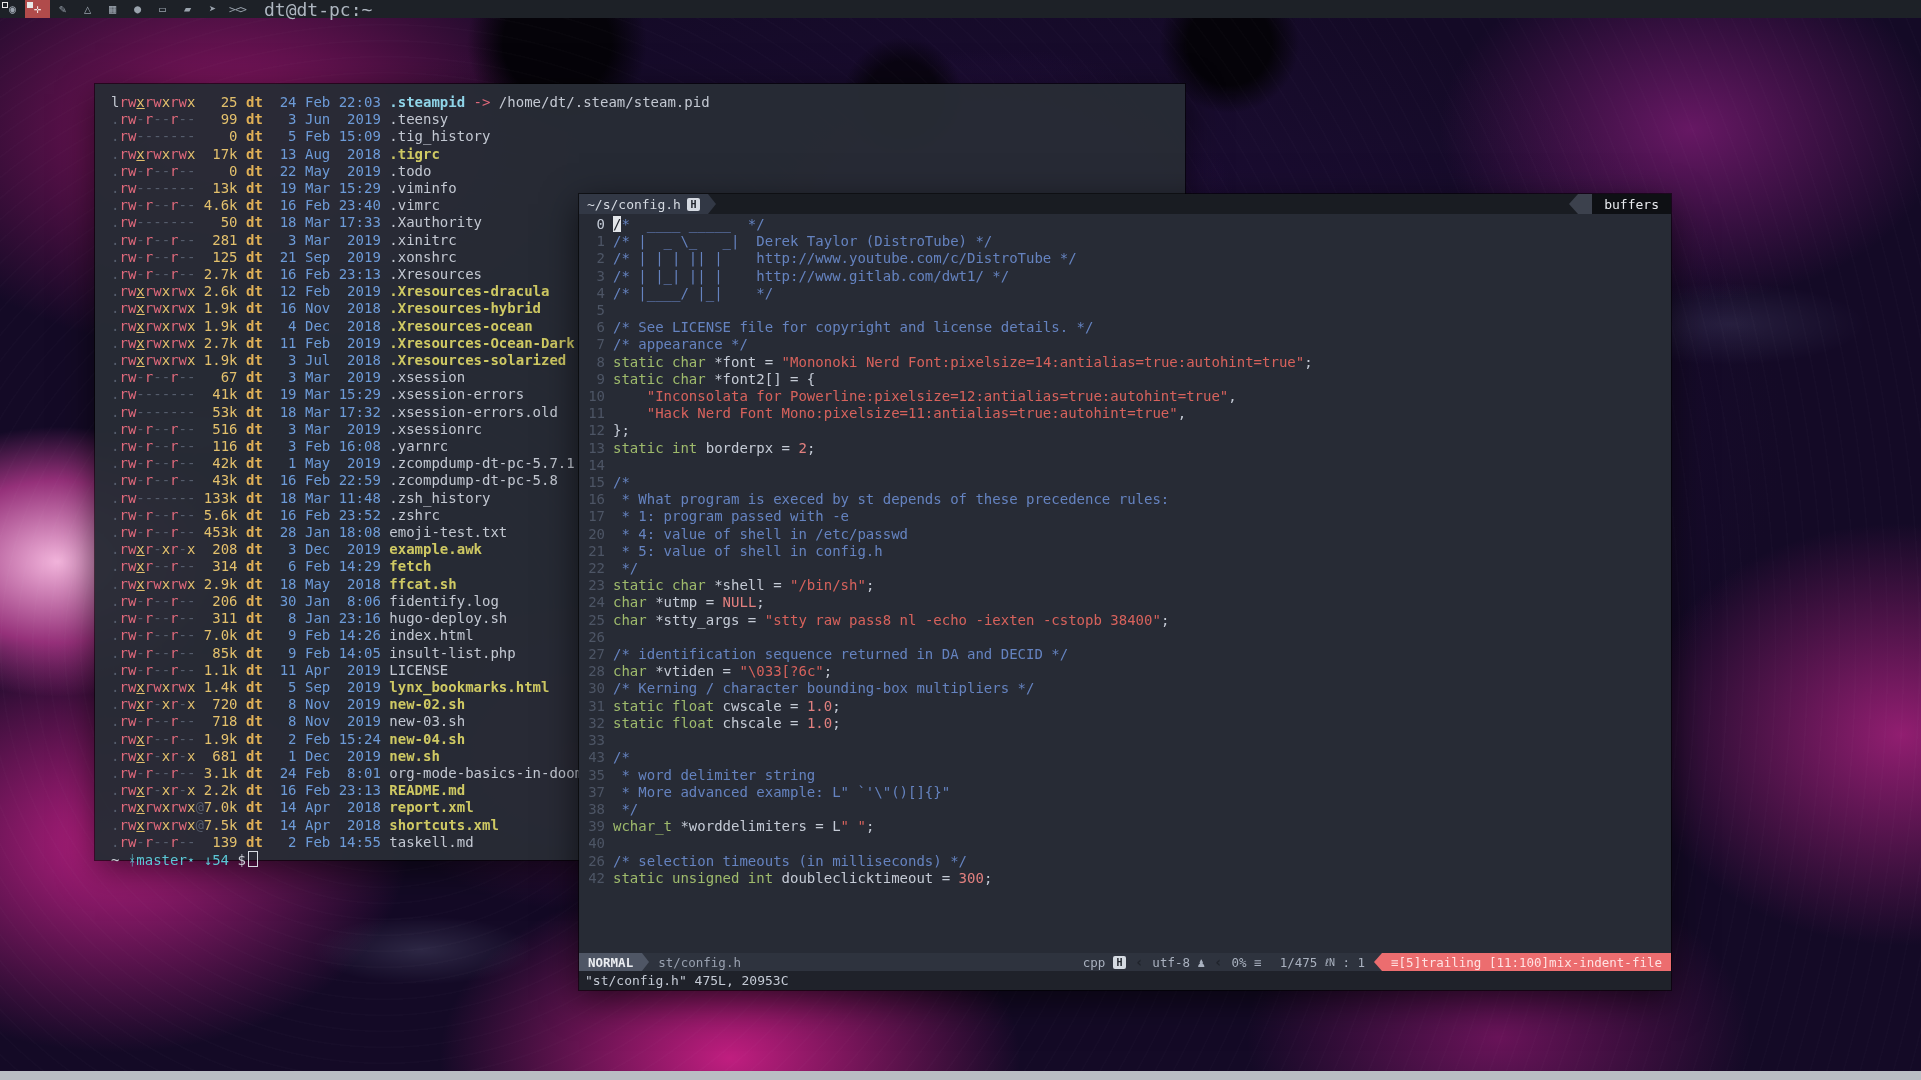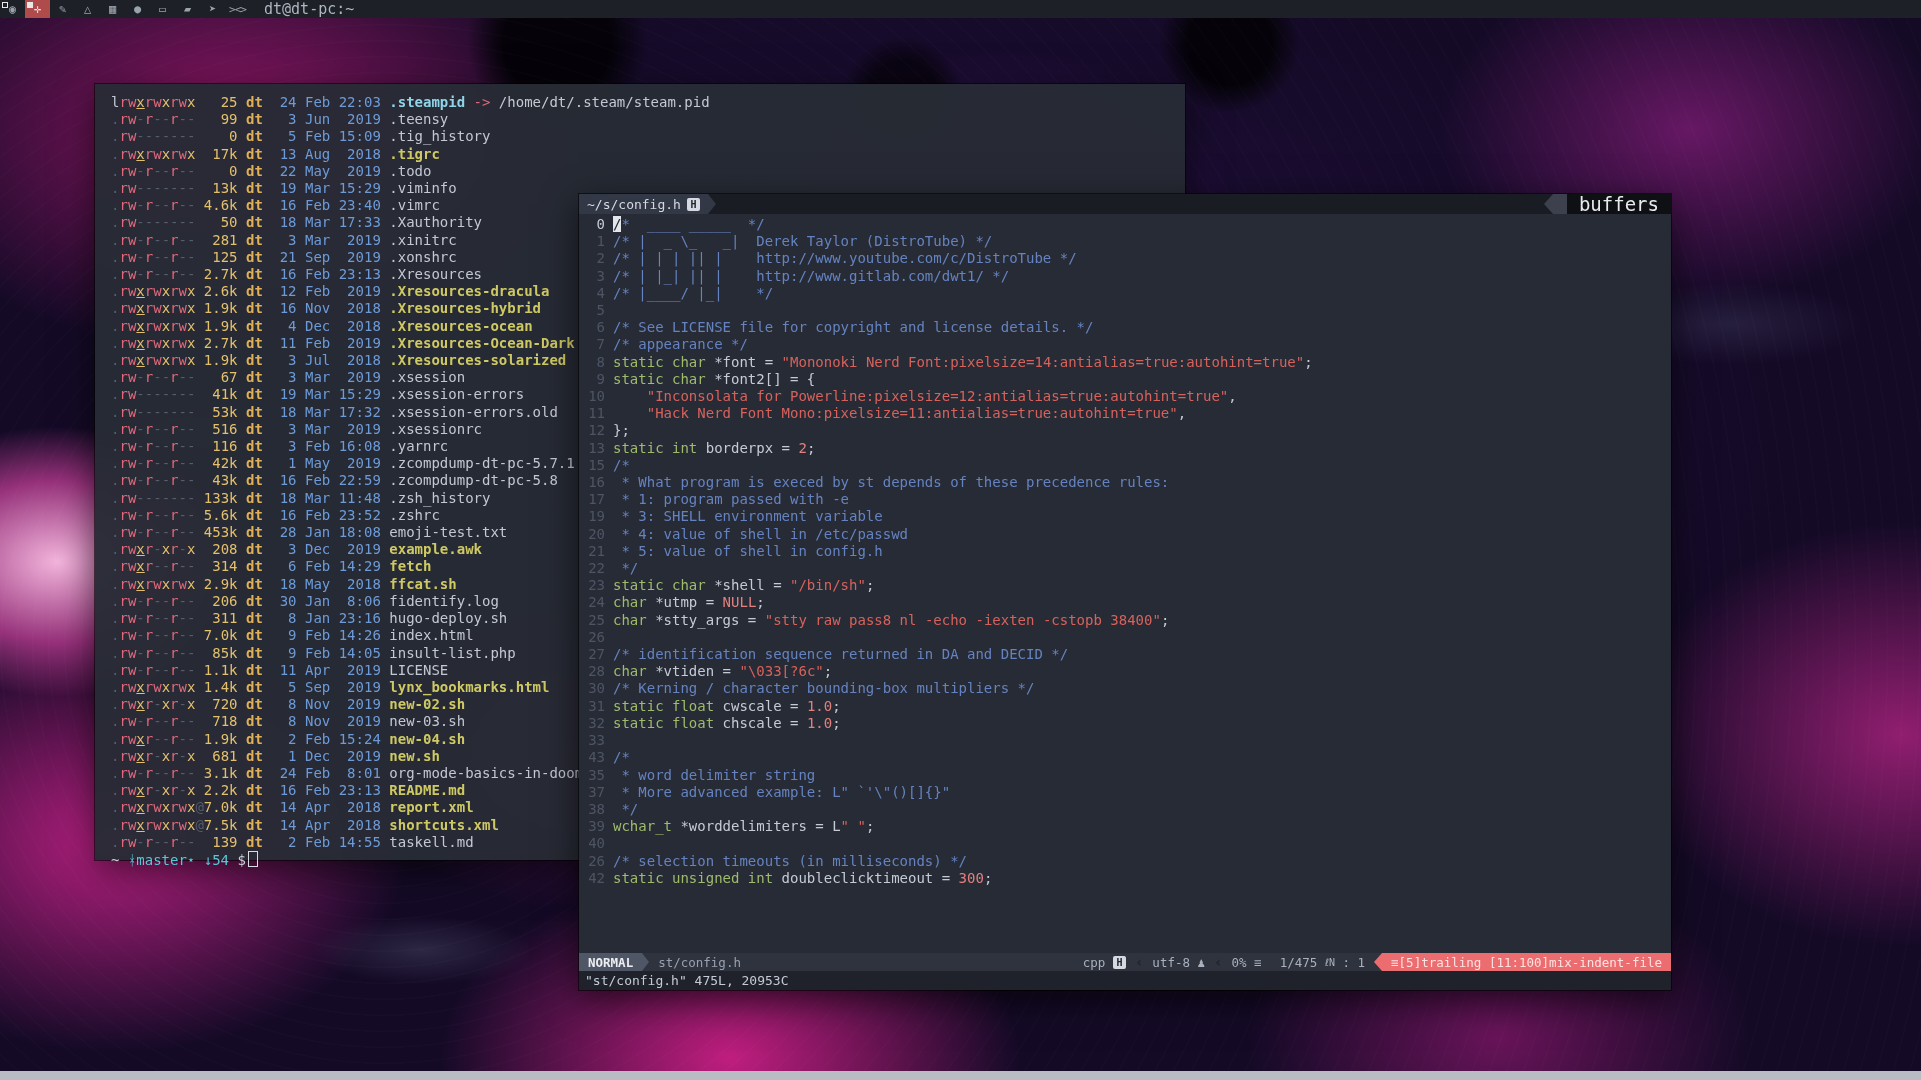--- a/index.html
+++ b/index.html
@@ -35,21 +35,21 @@
 
   
   .topbar{position:absolute;left:0;top:0;width:100%;height:18px;background:#1d2127;z-index:10;
           display:flex;align-items:center;gap:0;color:#9aa3ad;}
   .topbar .ic{width:25px;height:18px;display:flex;align-items:center;justify-content:center;
               font-size:12px;position:relative;cursor:pointer;}
   .topbar .ic.active{background:#b04b4b;color:#f2e7e7;}
   .topbar .ic .sq{position:absolute;left:2px;top:2px;width:4px;height:4px;border:1px solid #e8e8e8;}
   .topbar .ic.active .sq{background:#e8e8e8;}
   .topbar .codeglyph{font-size:11px;letter-spacing:-1px;}
-  .topbar .title{margin-left:14px;font-size:15px;color:#aeb6c0;}
+  .topbar .title{margin-left:14px;font-size:18px;color:#aeb6c0;}
 
   
   .win{position:absolute;box-shadow:0 0 0 1px rgba(0,0,0,.55), 0 10px 34px rgba(0,0,0,.6);}
 
   
   .term{left:95px;top:84px;width:1090px;height:776px;background:rgba(39,43,53,.97);z-index:20;
         padding:10px 0 0 16px;box-sizing:border-box;font-size:14px;line-height:17.2px;color:#c3c8d2;}
   .trow{white-space:pre;}
   .pdim{color:#555c6c;} .prw{color:#e0697b;} .pl{color:#c3c8d2;}
   .px{color:#e3c06c;} .pxu{text-decoration:underline;}
@@ -63,21 +63,21 @@
   
   .vim{left:579px;top:194px;width:1092px;height:796px;background:#272b35;z-index:30;display:flex;flex-direction:column;}
   .tabline{height:20px;background:#191c22;display:flex;align-items:stretch;font-size:13px;flex:0 0 auto;}
   .tab{background:#323845;color:#d5dae2;display:flex;align-items:center;padding:0 8px;gap:6px;cursor:pointer;}
   .tab-arrow{width:0;height:0;border-top:10px solid transparent;border-bottom:10px solid transparent;border-left:8px solid #323845;}
   .hicon{display:inline-flex;align-items:center;justify-content:center;width:13px;height:13px;background:#d5dae2;
          color:#20242c;font-size:10px;font-weight:bold;border-radius:2px;}
   .tabfill{flex:1;}
   .buf-wedge{width:0;height:0;border-top:10px solid transparent;border-bottom:10px solid transparent;border-right:9px solid #3c414d;}
   .buf-wedge2{width:14px;background:#3c414d;}
-  .buffers{background:#0e1014;color:#e8eaee;display:flex;align-items:center;padding:0 12px;font-size:19px;cursor:pointer;}
+  .buffers{background:#0e1014;color:#e8eaee;display:flex;align-items:center;padding:0 12px;font-size:13px;cursor:pointer;}
 
   .code{flex:1;overflow:hidden;font-size:14px;line-height:17.2px;padding-top:2px;}
   .cline{white-space:pre;display:flex;}
   .gut{width:26px;flex:0 0 auto;text-align:right;padding-right:8px;color:#4d5565;}
   .gut.cur{color:#c3cad6;}
   .ctext{white-space:pre;}
   .cm{color:#6583c0;} .kw{color:#9fbb6c;} .st{color:#d7625c;} .nm{color:#e2807f;} .pn{color:#c5cbd6;}
   .curblk{background:#e3e6ea;color:#20242c;}
 
   
@@ -210,24 +210,24 @@
       <div class="cline"><span class="gut">4</span><span class="ctext"><span class="cm">/* |____/ |_|    */</span></span></div>
       <div class="cline"><span class="gut">5</span><span class="ctext"></span></div>
       <div class="cline"><span class="gut">6</span><span class="ctext"><span class="cm">/* See LICENSE file for copyright and license details. */</span></span></div>
       <div class="cline"><span class="gut">7</span><span class="ctext"><span class="cm">/* appearance */</span></span></div>
       <div class="cline"><span class="gut">8</span><span class="ctext"><span class="kw">static char </span><span class="pn">*font = </span><span class="st">"Mononoki Nerd Font:pixelsize=14:antialias=true:autohint=true"</span><span class="pn">;</span></span></div>
       <div class="cline"><span class="gut">9</span><span class="ctext"><span class="kw">static char </span><span class="pn">*font2[] = {</span></span></div>
       <div class="cline"><span class="gut">10</span><span class="ctext"><span class="pn">    </span><span class="st">"Inconsolata for Powerline:pixelsize=12:antialias=true:autohint=true"</span><span class="pn">,</span></span></div>
       <div class="cline"><span class="gut">11</span><span class="ctext"><span class="pn">    </span><span class="st">"Hack Nerd Font Mono:pixelsize=11:antialias=true:autohint=true"</span><span class="pn">,</span></span></div>
       <div class="cline"><span class="gut">12</span><span class="ctext"><span class="pn">};</span></span></div>
       <div class="cline"><span class="gut">13</span><span class="ctext"><span class="kw">static int </span><span class="pn">borderpx = </span><span class="nm">2</span><span class="pn">;</span></span></div>
+      <div class="cline"><span class="gut">14</span><span class="ctext"></span></div>
       <div class="cline"><span class="gut">15</span><span class="ctext"><span class="cm">/*</span></span></div>
       <div class="cline"><span class="gut">16</span><span class="ctext"><span class="cm"> * What program is execed by st depends of these precedence rules:</span></span></div>
       <div class="cline"><span class="gut">17</span><span class="ctext"><span class="cm"> * 1: program passed with -e</span></span></div>
-      <div class="cline"><span class="gut">19</span><span class="ctext"><span class="cm"> * 3: SHELL environment variable</span></span></div>
       <div class="cline"><span class="gut">20</span><span class="ctext"><span class="cm"> * 4: value of shell in /etc/passwd</span></span></div>
       <div class="cline"><span class="gut">21</span><span class="ctext"><span class="cm"> * 5: value of shell in config.h</span></span></div>
       <div class="cline"><span class="gut">22</span><span class="ctext"><span class="cm"> */</span></span></div>
       <div class="cline"><span class="gut">23</span><span class="ctext"><span class="kw">static char </span><span class="pn">*shell = </span><span class="st">"/bin/sh"</span><span class="pn">;</span></span></div>
       <div class="cline"><span class="gut">24</span><span class="ctext"><span class="kw">char </span><span class="pn">*utmp = </span><span class="nm">NULL</span><span class="pn">;</span></span></div>
       <div class="cline"><span class="gut">25</span><span class="ctext"><span class="kw">char </span><span class="pn">*stty_args = </span><span class="st">"stty raw pass8 nl -echo -iexten -cstopb 38400"</span><span class="pn">;</span></span></div>
       <div class="cline"><span class="gut">26</span><span class="ctext"></span></div>
       <div class="cline"><span class="gut">27</span><span class="ctext"><span class="cm">/* identification sequence returned in DA and DECID */</span></span></div>
       <div class="cline"><span class="gut">28</span><span class="ctext"><span class="kw">char </span><span class="pn">*vtiden = </span><span class="st">"\033[?6c"</span><span class="pn">;</span></span></div>
       <div class="cline"><span class="gut">30</span><span class="ctext"><span class="cm">/* Kerning / character bounding-box multipliers */</span></span></div>

